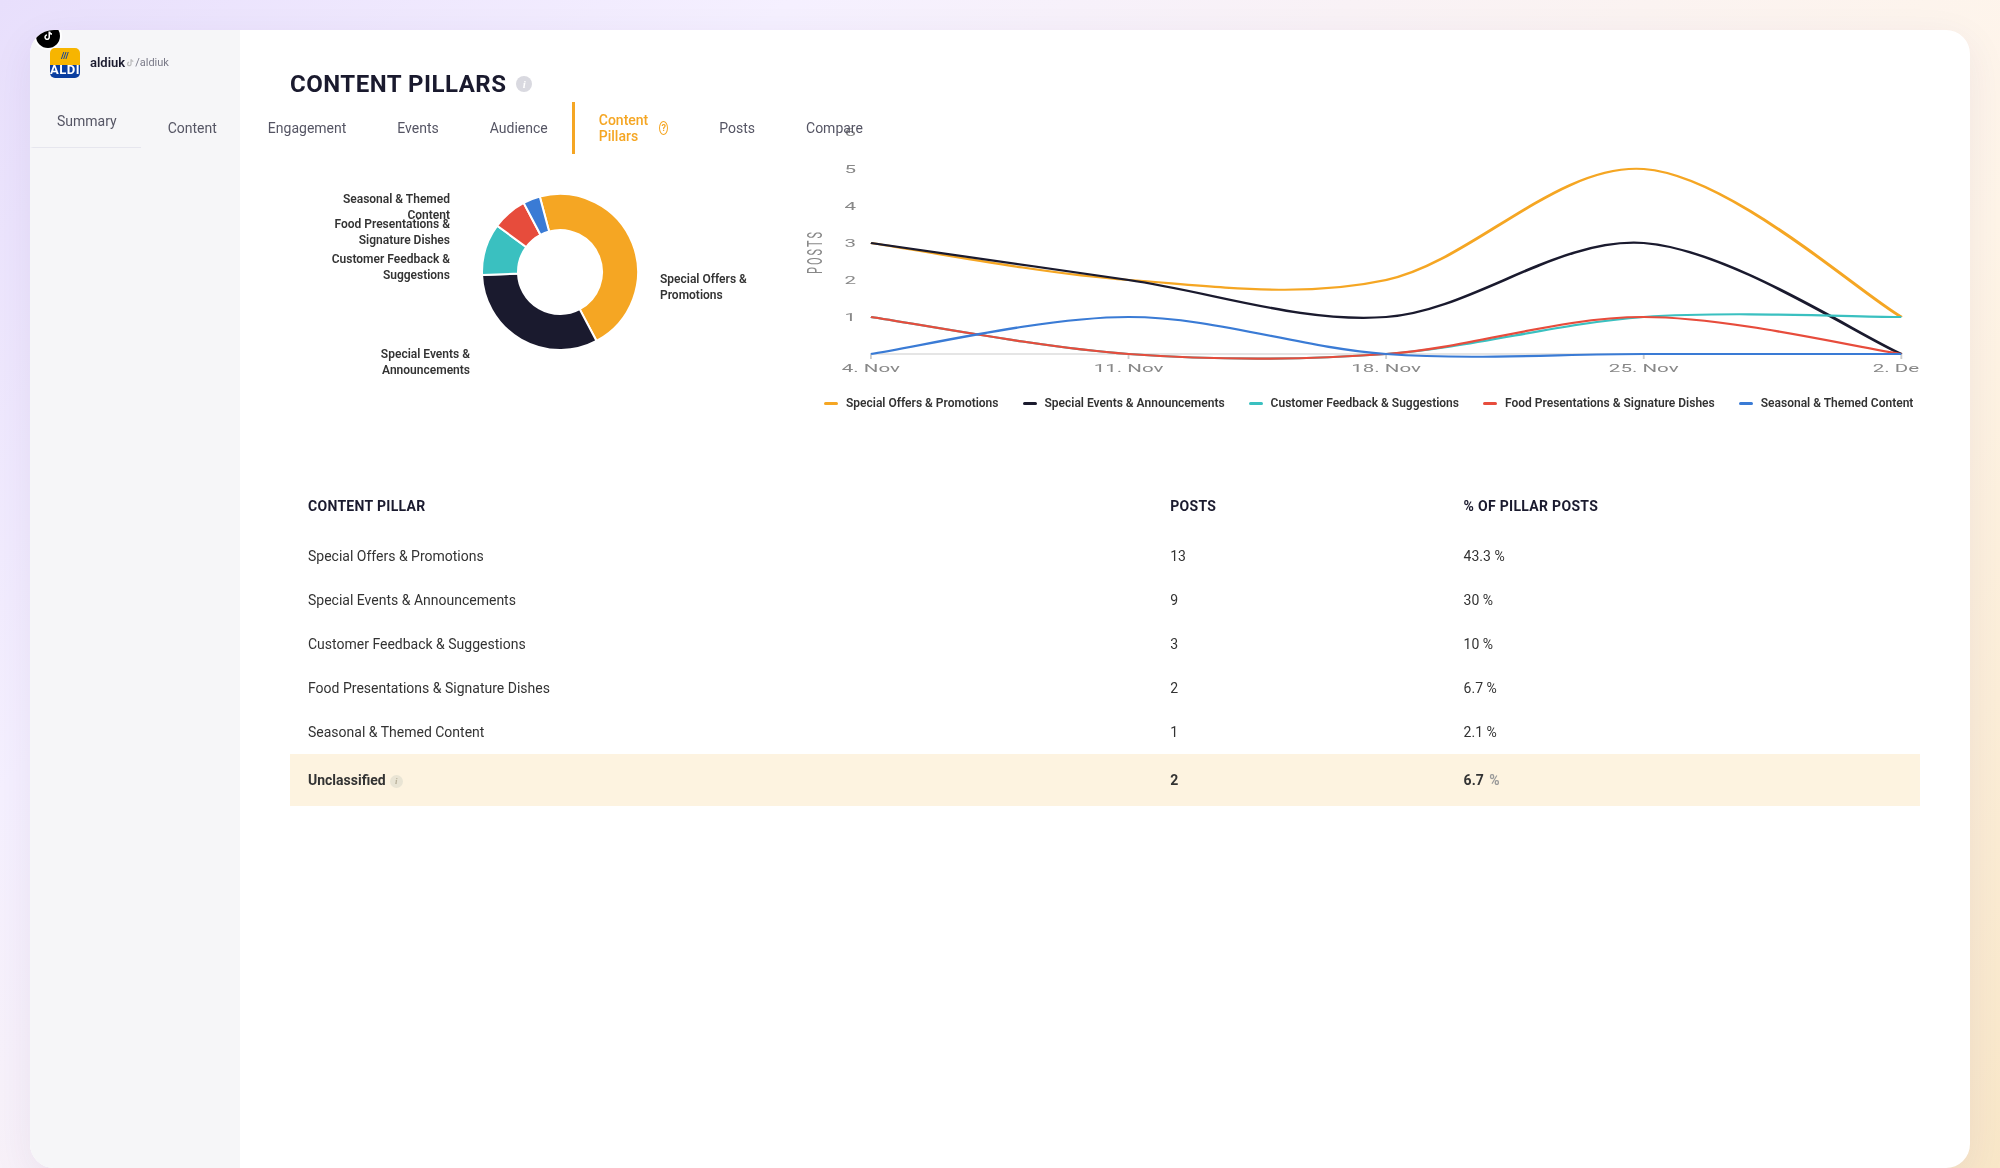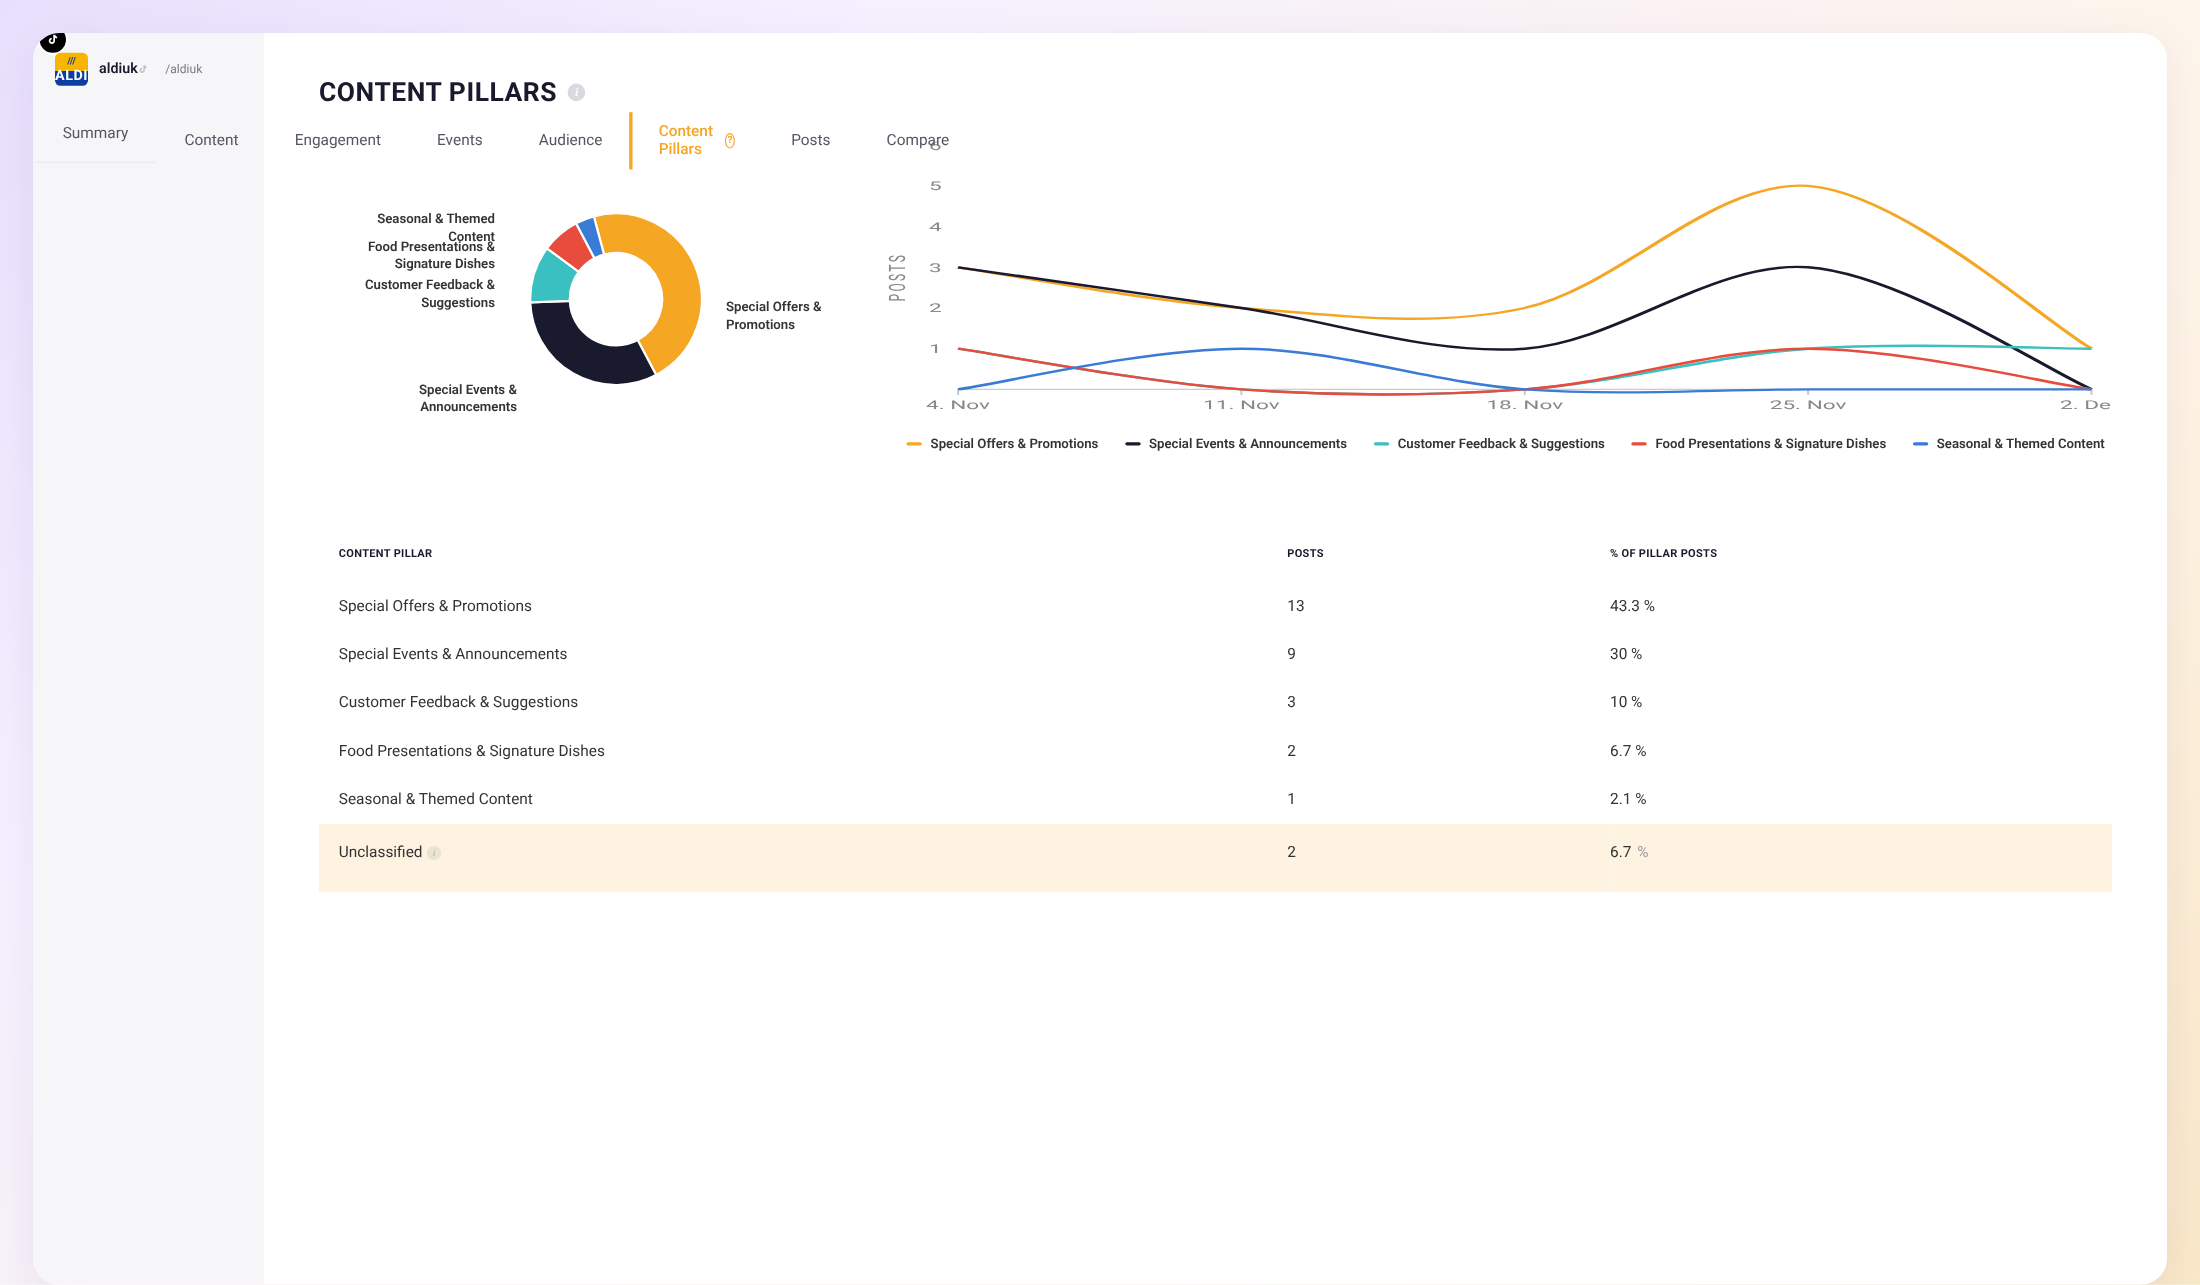--- a/index.html
+++ b/index.html
@@ -59,21 +59,21 @@
   .logo-wrap .aldi-bottom{position:absolute;bottom:1px;color:#fff;font-size:13px;font-weight:700;letter-spacing:.5px}
   .tiktok-badge {
     position:absolute; left:6px; top:-6px;
     width:24px;height:24px;border-radius:50%;
     background:#000;display:flex;align-items:center;justify-content:center;
     box-shadow:0 0 0 2px #fff;
   }
   .tiktok-badge svg{width:12px;height:12px;fill:#fff}
   .profile .names{display:flex;line-height:1.2}
   .profile .name{font-size:13px;font-weight:600}
-  .profile .handle{font-size:11px;color:var(--muted);display:flex;align-items:center;gap:15px}
+  .profile .handle{font-size:11px;color:var(--muted);display:flex;align-items:center;gap:0}
   .profile .handle .mini{width:10px;height:10px;opacity:.5}
 
   .nav{display:flex;flex-direction:row;padding-top:6px}
   .nav-item{
     padding:10px 24px;
     font-size:14px;
     color:#555564;
     cursor:pointer;
     border-left:3px solid transparent;
     display:flex;align-items:center;gap:6px;
@@ -104,24 +104,24 @@
 
   .line-chart-svg{width:100%;height:260px}
   .y-axis-title{font-size:11px;fill:#888;letter-spacing:2px}
 
   .legend{display:flex;flex-wrap:wrap;gap:6px 24px;font-size:12px;color:#333;font-weight:600;padding:10px 0 0 24px}
   .legend-item{display:flex;align-items:center;gap:8px}
   .legend-swatch{width:14px;height:3px;border-radius:2px}
 
   
   .table{width:100%;border-collapse:collapse;margin-top:10px}
-  .table th{text-align:left;font-size:10px;font-weight:700;letter-spacing:.3px;padding:16px 18px 20px 0}
+  .table th{text-align:left;font-size:14px;font-weight:700;letter-spacing:.3px;padding:16px 18px 20px 0}
   .table td{font-size:14px;padding:14px 18px 14px 0;color:#333}
   .table tr.highlight{background:#fdf3e0}
-  .table tr.highlight td{font-weight:400;padding-top:18px;padding-bottom:28px}
+  .table tr.highlight td{font-weight:700;padding-top:18px;padding-bottom:18px}
   .table td.first, .table th.first{padding-left:18px}
   .muted-pct{color:#999;margin-left:2px}
   .info-small{display:inline-flex;width:13px;height:13px;border-radius:50%;background:#e9e4d4;color:#b8b09a;align-items:center;justify-content:center;font-size:9px;font-style:italic;font-family:Georgia,serif;margin-left:4px;vertical-align:middle}
 </style>
 </head>
 <body>
 
 <div class="app-frame">
 
   <aside class="sidebar">

